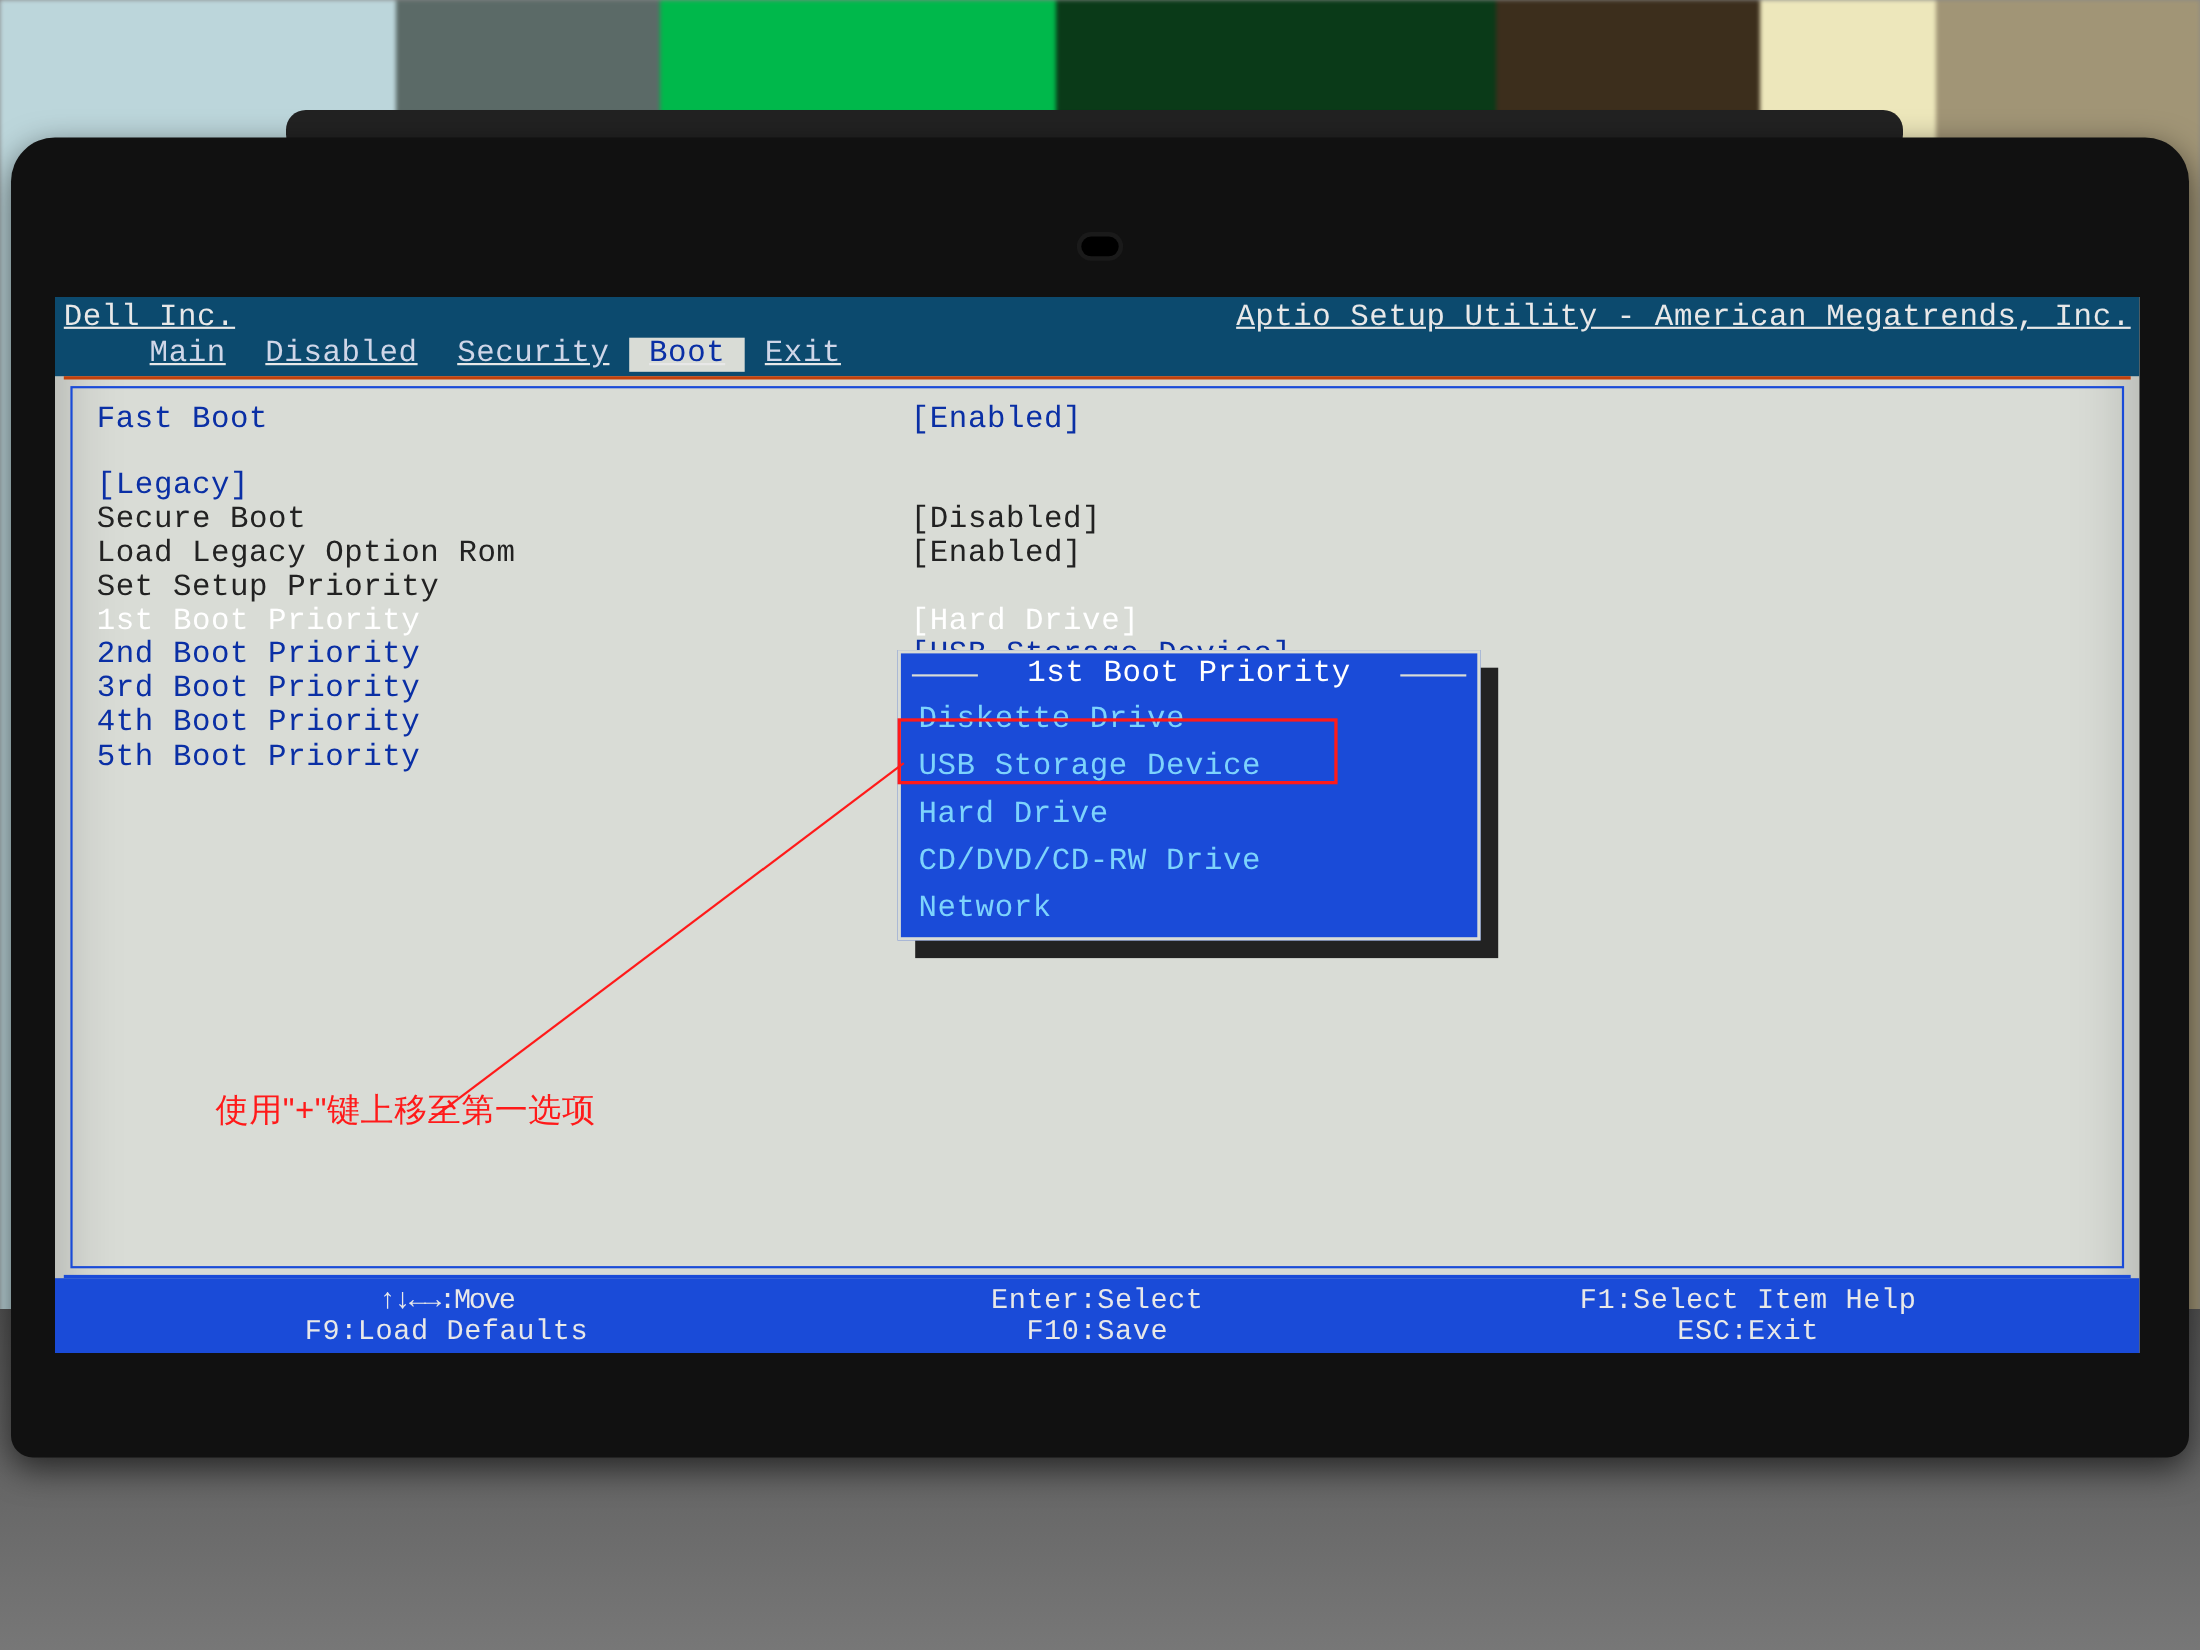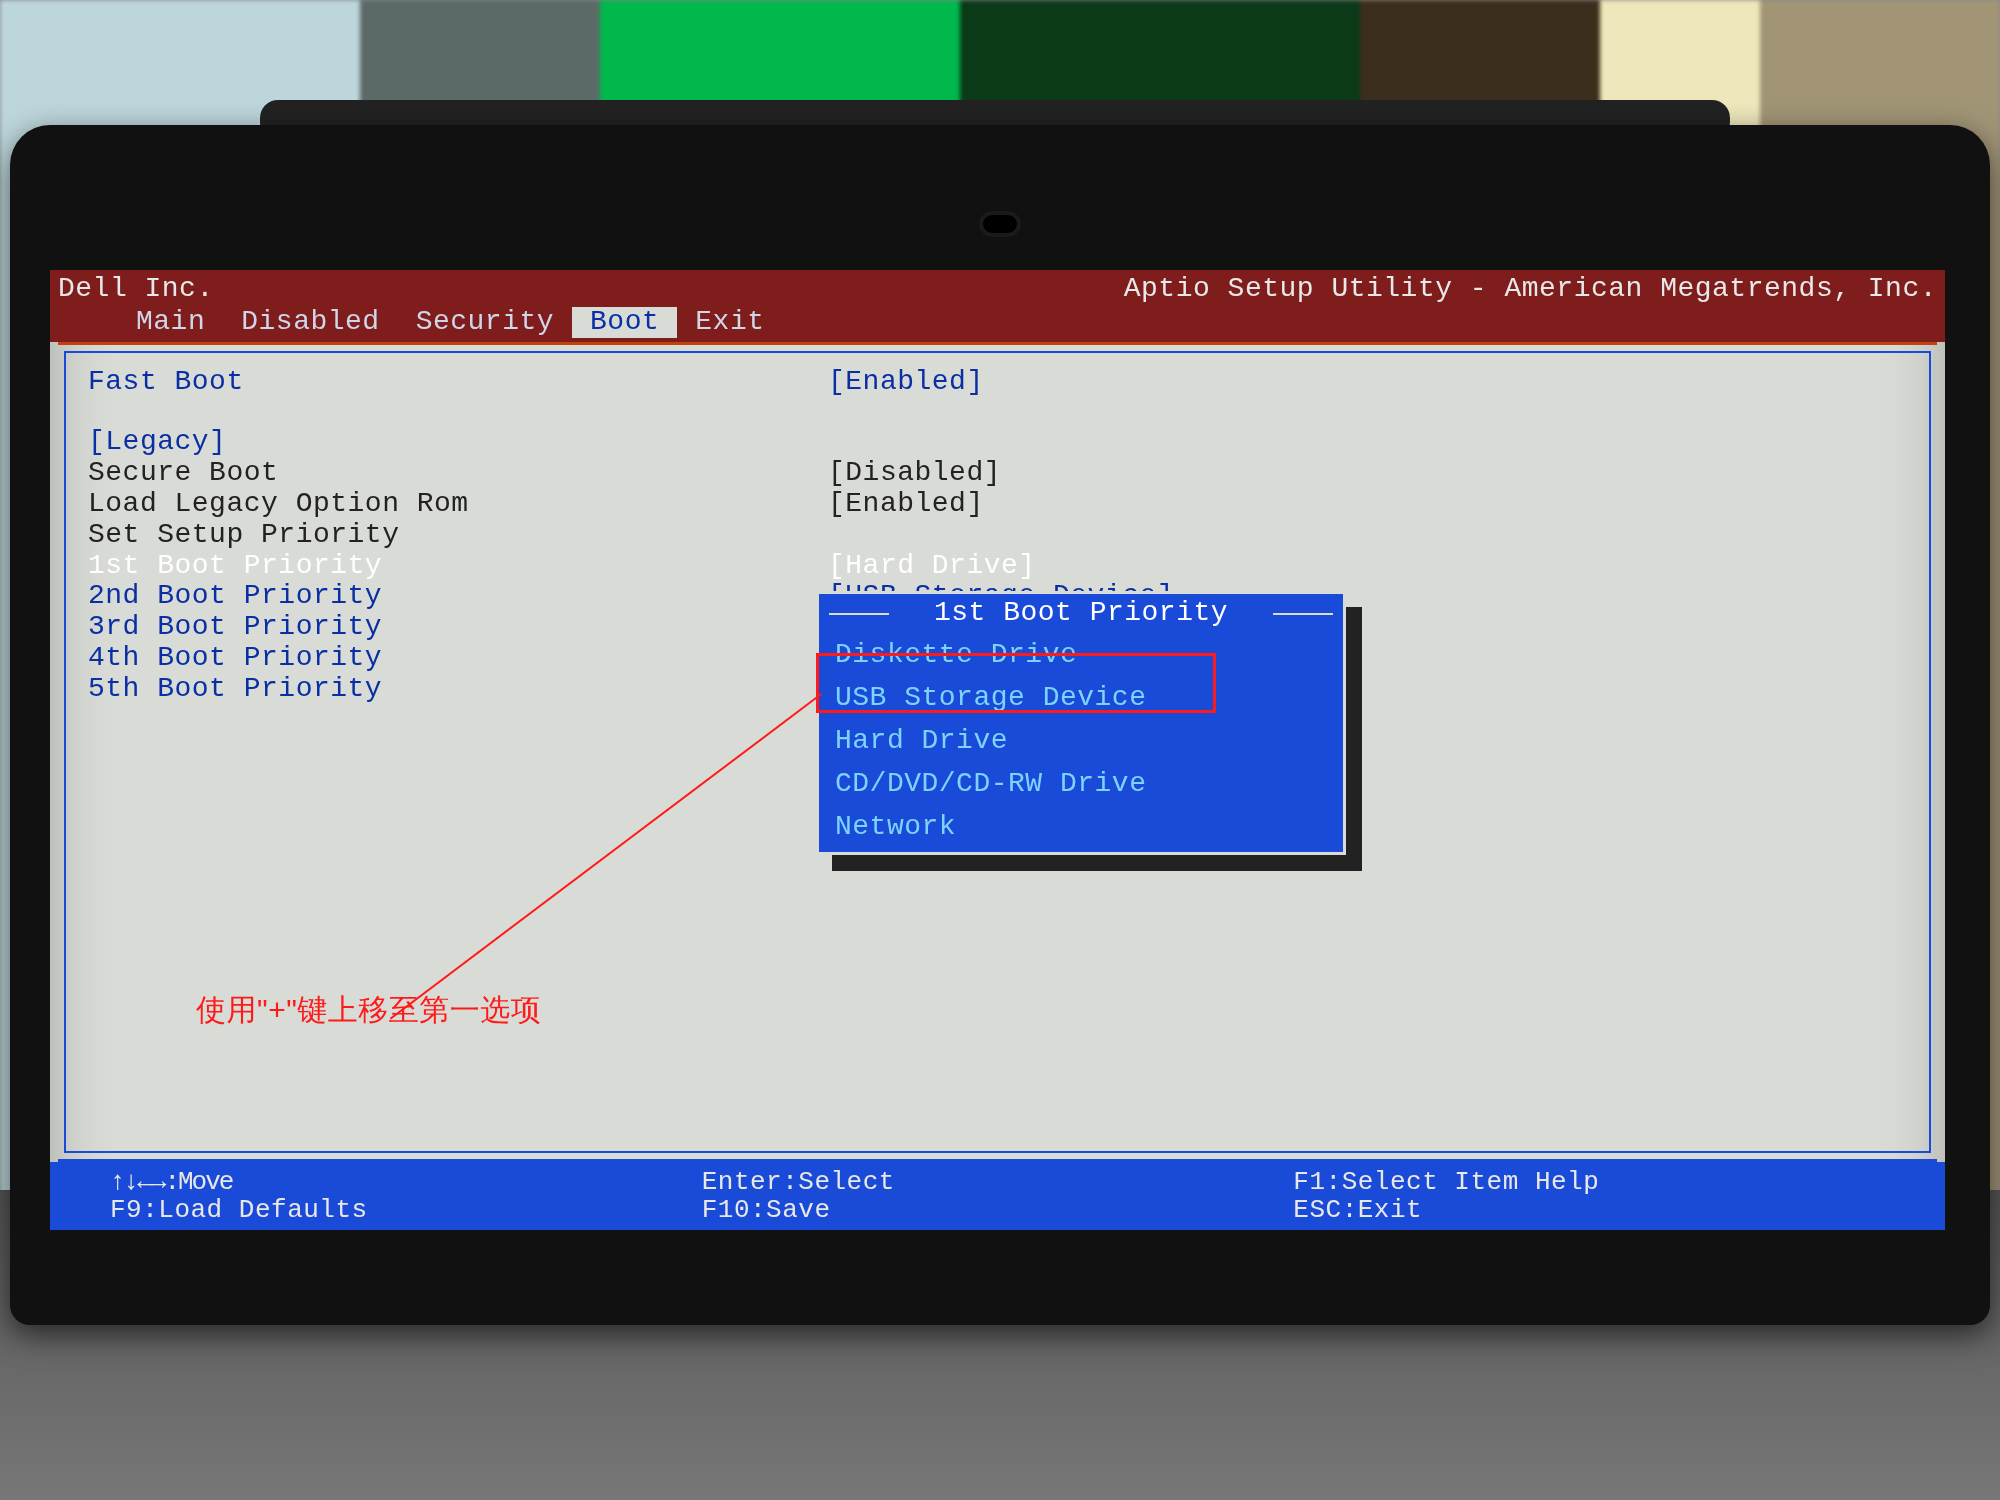--- a/index.html
+++ b/index.html
@@ -55,23 +55,24 @@
     background: #d9dcd6;
     font-size: 28px;
     line-height: 1.1;
     letter-spacing: .5px;
     overflow: hidden;
     box-shadow: inset 0 0 60px rgba(0,0,0,.25);
   }
 
   
   .hdr {
-    background: #7f1d1d;
+    background: #0c4a6e;
     color: #e8e8e8;
     padding: 4px 8px 0 8px;
+    text-decoration: underline;
   }
   .hdr-top {
     display: flex; justify-content: space-between;
     font-size: 28px;
   }
   .tabs {
     display: flex;
     gap: 0;
     padding: 2px 0 4px 60px;
     font-size: 28px;
@@ -154,20 +155,21 @@
     font-size: 30px;
     pointer-events: none;
   }
 
   
   .footer {
     background: #1a4bd8;
     color: #e8e8e8;
     padding: 6px 60px 8px 60px;
     font-size: 26px;
+    text-align: center;
   }
   .footer .frow { display:flex; }
   .footer .fcol { flex:1; }
 
   .arrows { letter-spacing: -2px; }
 </style>
 </head>
 <body>
 
 <div class="photo-bg"></div>

